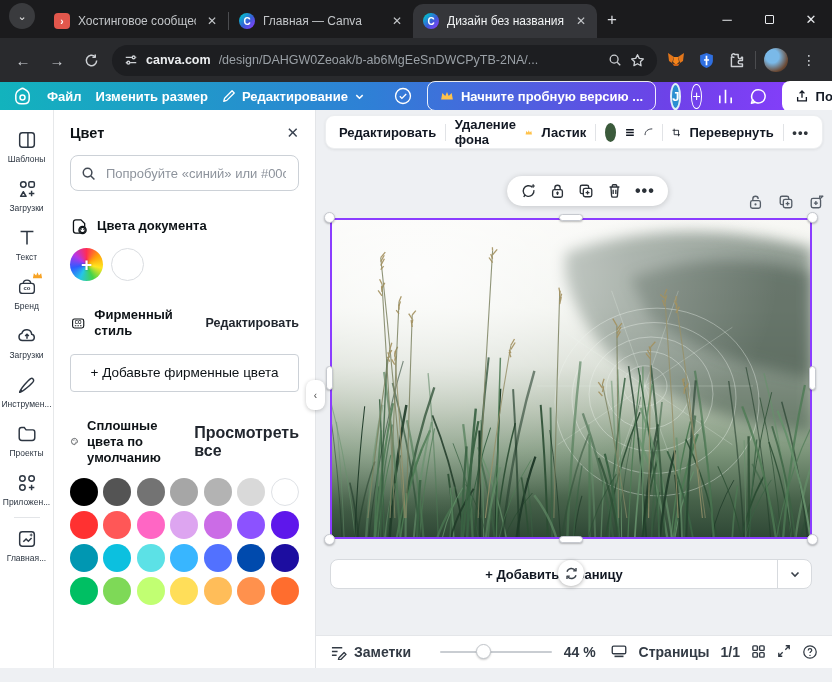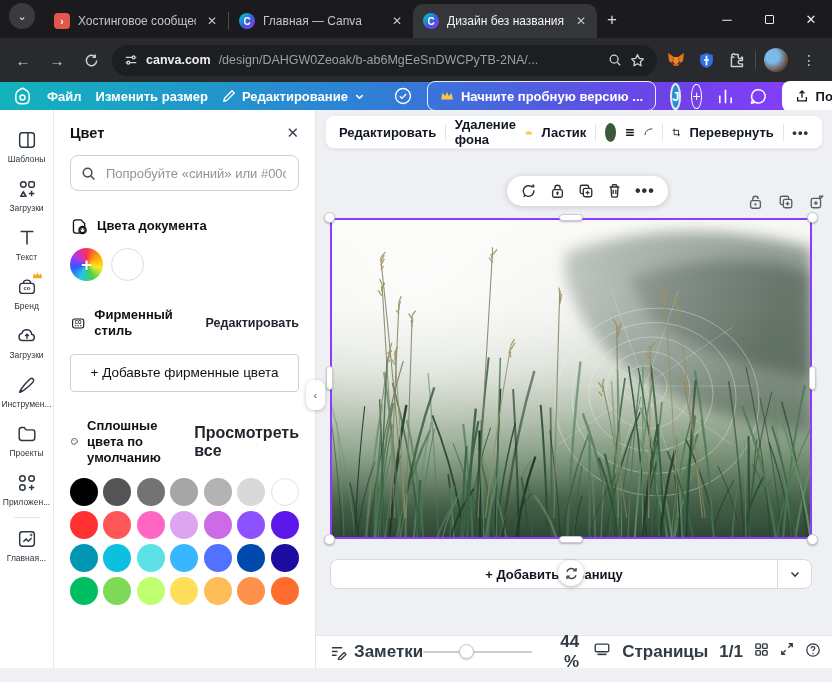--- a/index.html
+++ b/index.html
@@ -107,21 +107,21 @@
   .hv{width:7px;height:24px;border-radius:4px;}
   .addpage{position:absolute;left:14px;top:449px;width:482px;height:30px;background:#fff;border:1px solid #d7dade;
     border-radius:8px;display:flex;align-items:stretch;z-index:2;}
   .addpage .apl{flex:1;display:flex;align-items:center;justify-content:center;font-size:13px;font-weight:bold;color:#111722;}
   .addpage .apc{width:34px;border-left:1px solid #d7dade;display:flex;align-items:center;justify-content:center;color:#3a414a;font-size:11px;}
   .rotate{position:absolute;left:242px;top:450px;width:26px;height:26px;border-radius:50%;background:#fff;
     box-shadow:0 1px 4px rgba(0,0,0,.3);display:flex;align-items:center;justify-content:center;color:#3c434b;z-index:10;}
 
   
   .cfooter{position:absolute;left:0;right:0;bottom:0;height:33px;background:#fff;border-top:1px solid #e4e6e9;
-    display:flex;align-items:center;padding:0 14px;font-size:17px;font-weight:bold;color:#323a44;z-index:15;}
+    display:flex;align-items:center;padding:0 14px;font-size:14px;font-weight:bold;color:#323a44;z-index:15;}
   .notes{display:flex;align-items:center;gap:7px;}
   .sliderwrap{margin-left:auto;display:flex;align-items:center;gap:10px;}
   .track{width:112px;height:2px;background:#c9cdd2;border-radius:2px;position:relative;}
   .thumb{position:absolute;top:-7px;left:calc(40% - 8px);width:15px;height:15px;border-radius:50%;background:#fff;
     border:1px solid #c2c6cb;box-shadow:0 1px 2px rgba(0,0,0,.2);}
   .zoomval{min-width:34px;text-align:right;}
   .fright{display:flex;gap:11px;margin-left:14px;color:#323a44;}
   .ic{display:block;}
 </style>
 </head>

